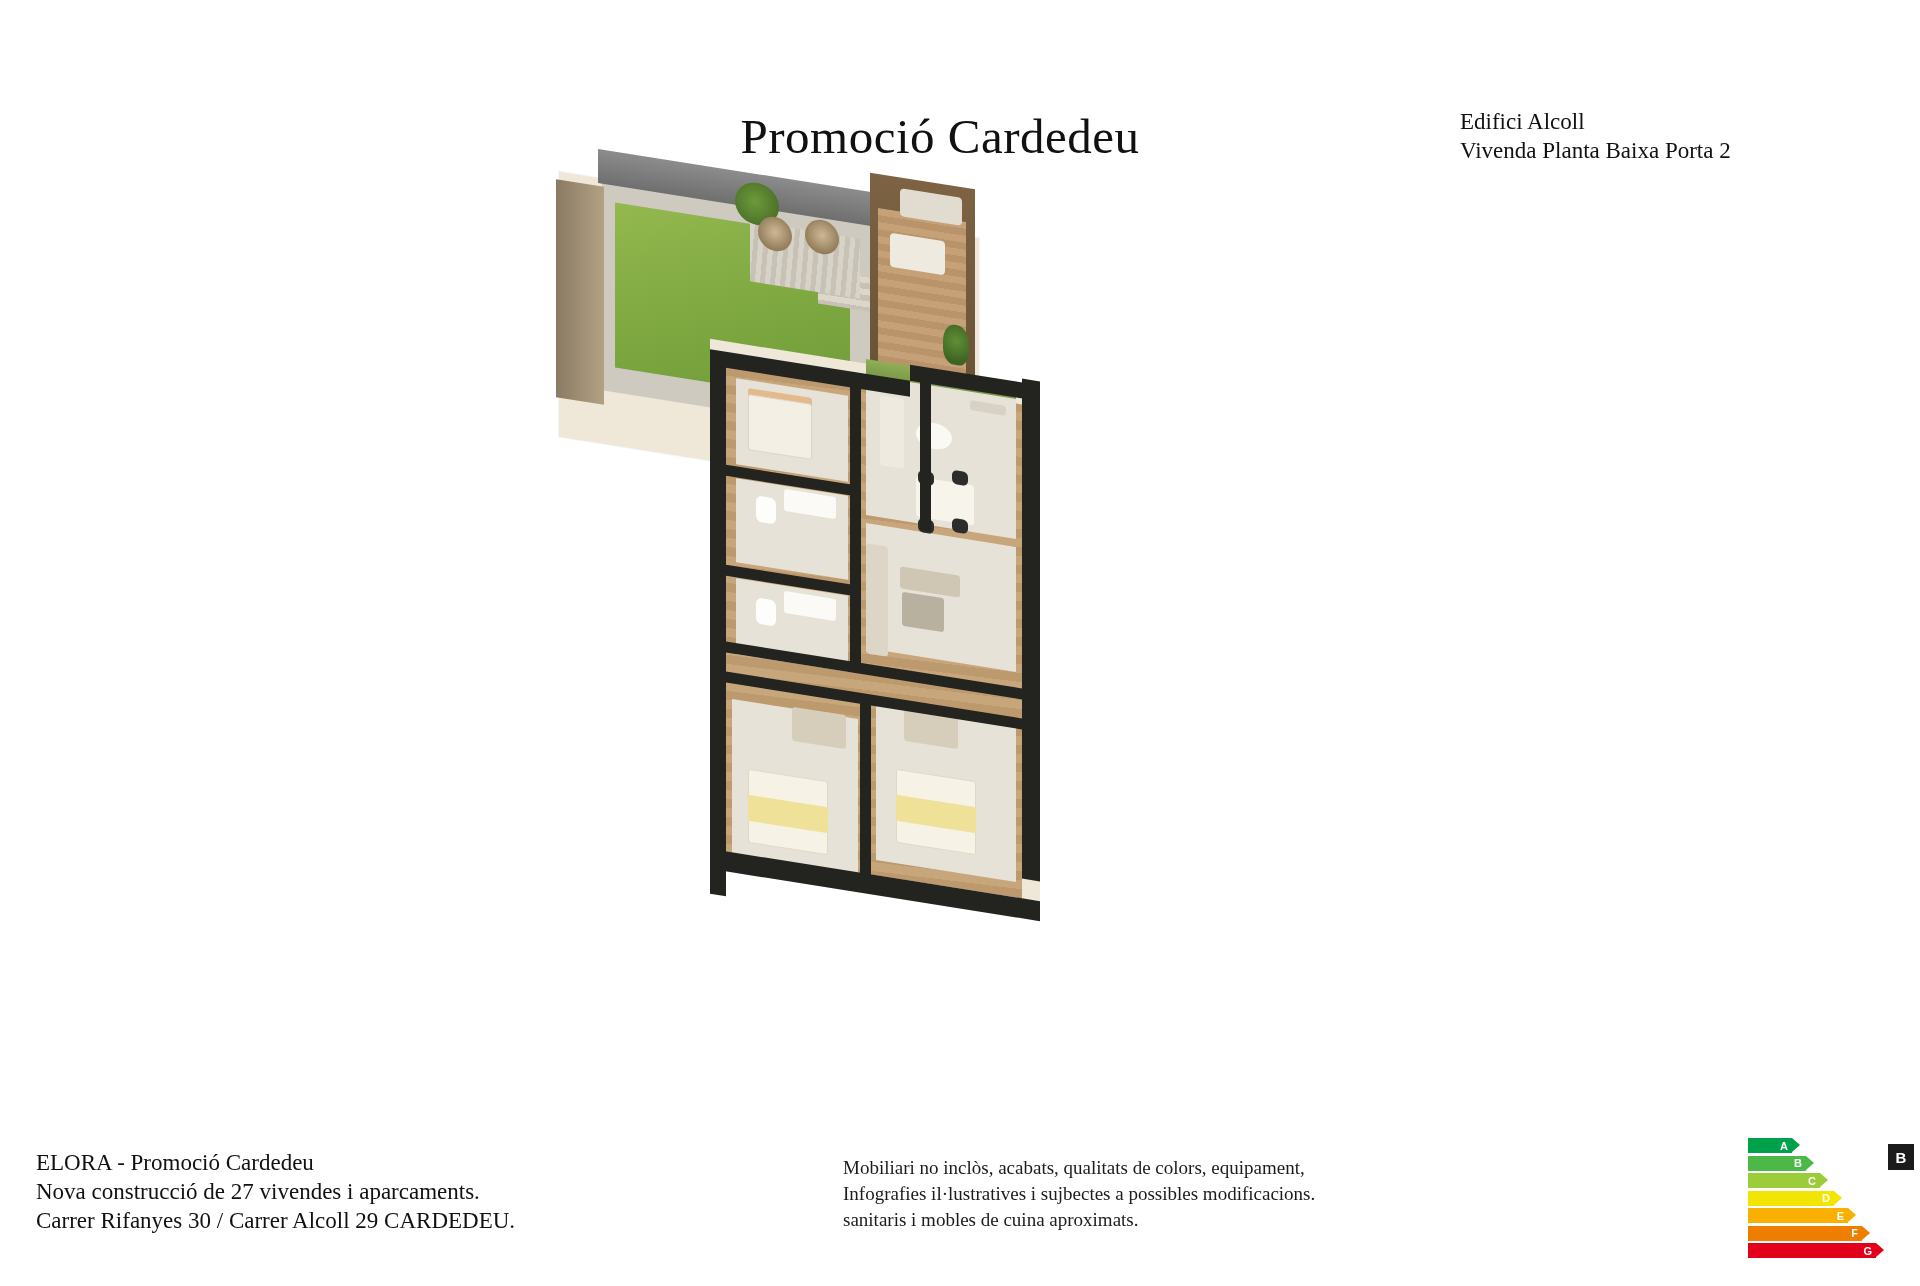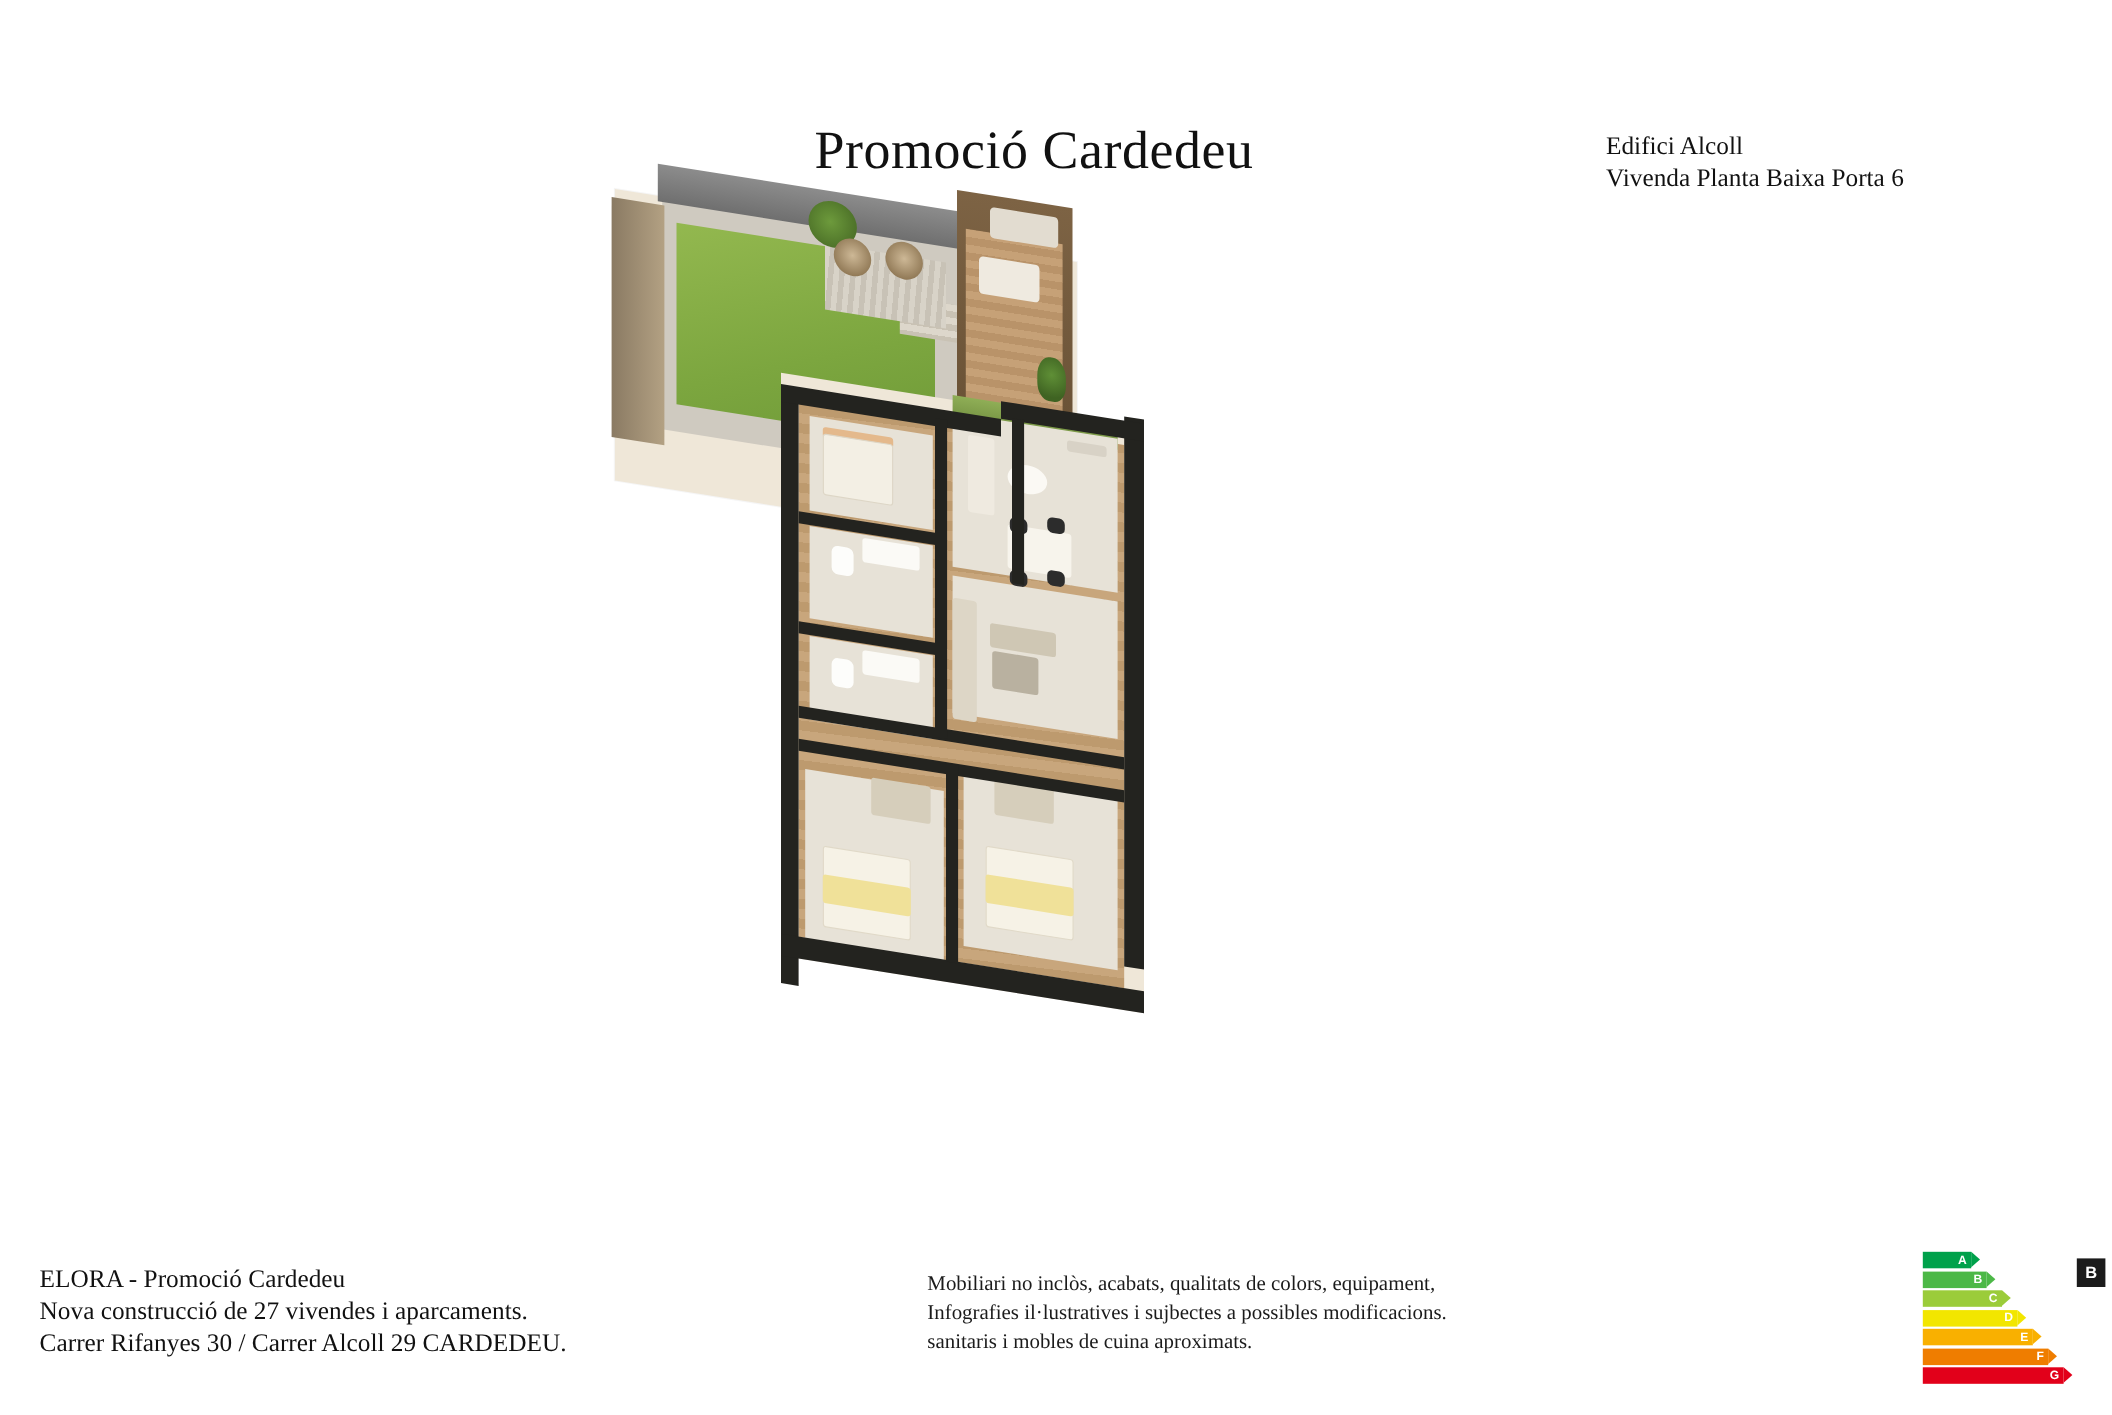--- a/index.html
+++ b/index.html
@@ -36,21 +36,21 @@
     font-size: 49px;
     letter-spacing: 0.5px;
     color: #111;
     font-family: "Liberation Serif", serif;
   }
 
   
   .info-block {
     position: absolute;
     left: 1460px;
-    top: 118px;
+    top: 107px;
     font-size: 23px;
     line-height: 29px;
     color: #111;
     font-family: "Liberation Serif", serif;
   }
   .info-block div { white-space: nowrap; }
 
   
   .promo-block {
     position: absolute;
@@ -334,21 +334,21 @@
 </style>
 </head>
 <body>
 
 <div class="logo-box"></div>
 
 <div class="page-title">Promoció Cardedeu</div>
 
 <div class="info-block">
   <div>Edifici Alcoll</div>
-  <div>Vivenda Planta Baixa Porta 6</div>
+  <div>Vivenda Planta Baixa Porta 2</div>
 </div>
 
 <div class="plan">
 
   <div class="terr-base"></div>
   <div class="terr-dark-edge"></div>
   <div class="terr-floor"></div>
   <div class="terr-wall-left"></div>
   <div class="terr-wall-back"></div>
   <div class="terr-grass"></div>

